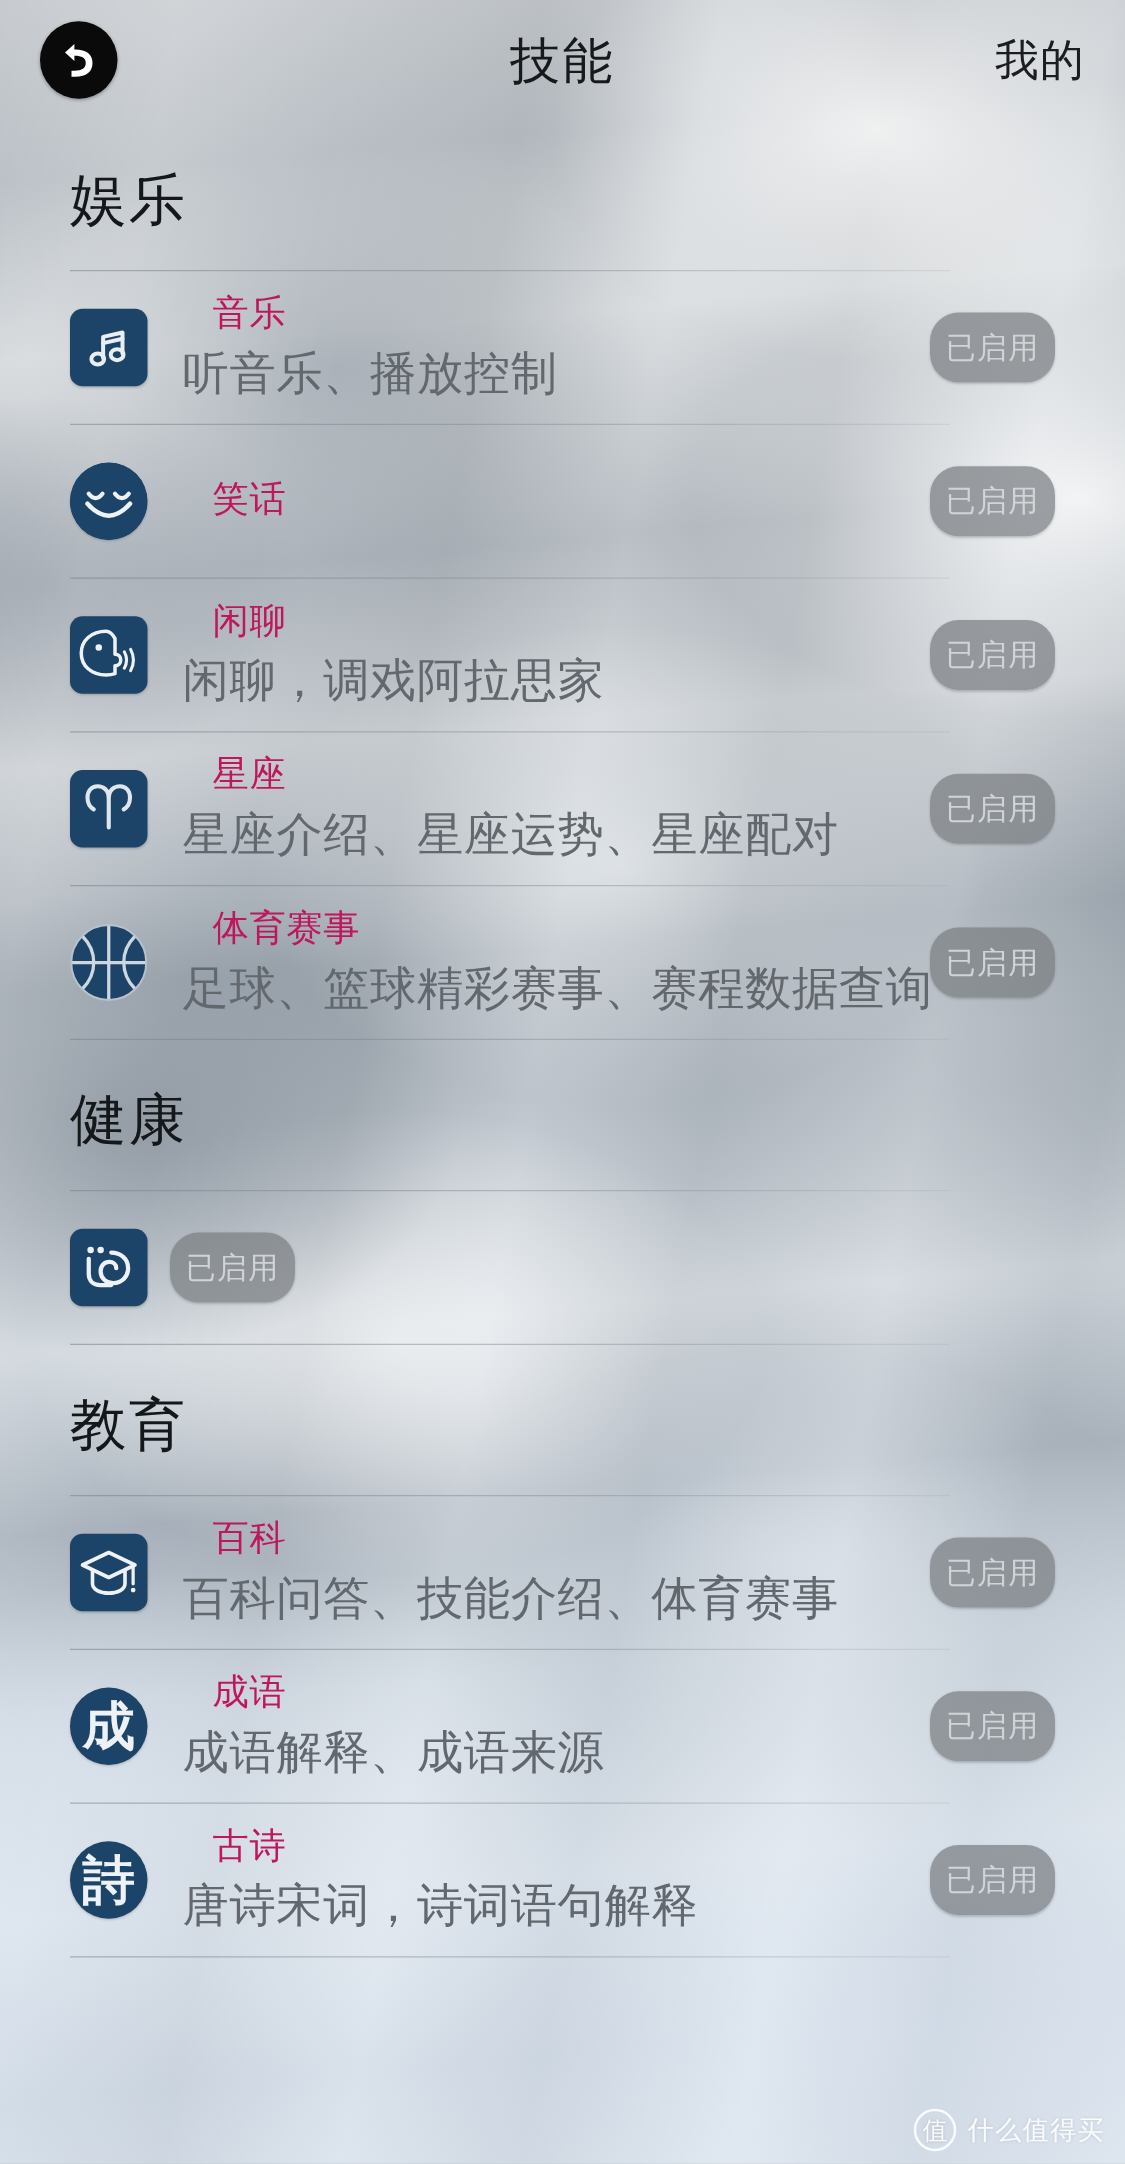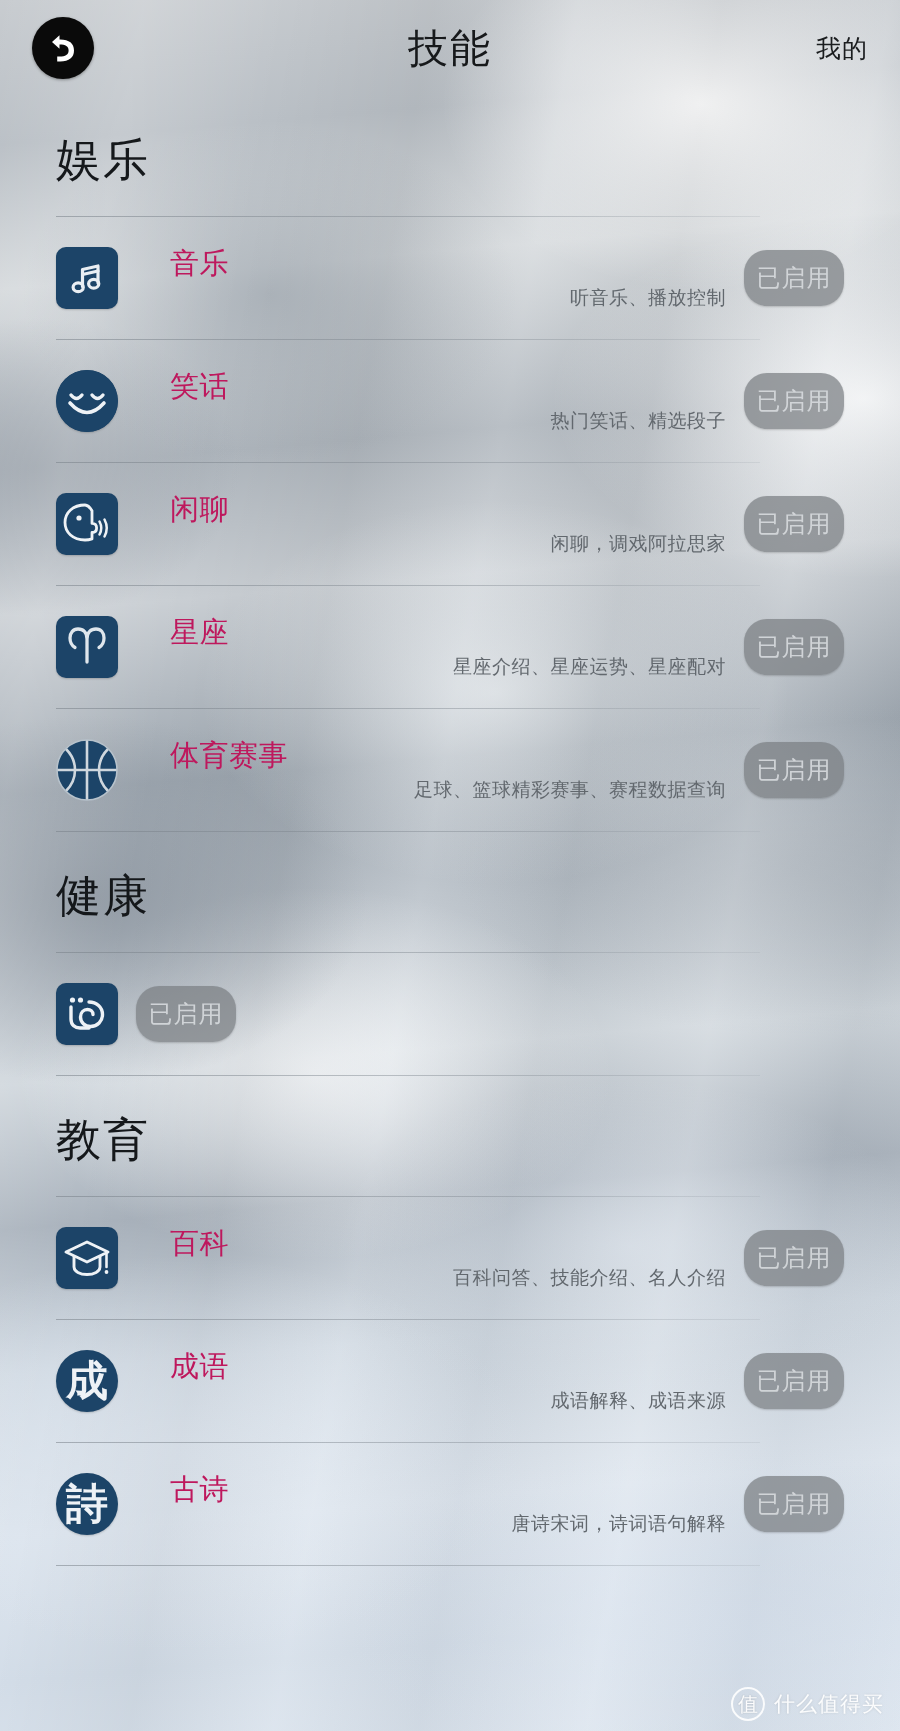--- a/index.html
+++ b/index.html
@@ -94,21 +94,21 @@
     left: 0; right: 0;
     text-align: center;
     font-size: 40px;
     color: #17191b;
     letter-spacing: 2px;
     pointer-events: none;
   }
 
   #header-right {
     margin-left: auto;
-    font-size: 25px;
+    font-size: 35px;
     color: #1b1d1f;
     letter-spacing: 1px;
     cursor: pointer;
     position: relative;
     z-index: 2;
   }
 
   
   #content {
     position: relative;
@@ -176,27 +176,26 @@
 
   .row-title {
     font-size: 29px;
     color: #be185d;
     line-height: 1.28;
     letter-spacing: 0.5px;
     margin-left: 24px;
   }
 
   .row-desc {
-    font-size: 19px;
+    font-size: 37px;
     color: #62686e;
     line-height: 1.3;
     margin-top: 4px;
     letter-spacing: 0.5px;
     white-space: nowrap;
-    text-align: right;
   }
 
   .row-action {
     flex: 0 0 auto;
     margin-left: 18px;
     width: 100px;
     height: 56px;
     border-radius: 23px;
     background: rgba(122,126,130,0.72);
     display: flex;
@@ -290,21 +289,20 @@
           <div class="row-icon circle">
             <svg width="62" height="62" viewBox="0 0 62 62">
       <circle cx="31" cy="31" r="31" fill="#1c4468"></circle>
       <path d="M15 25 Q20.5 32 26 25" fill="none" stroke="#eef2f6" stroke-width="3.4" stroke-linecap="round"></path>
       <path d="M36 25 Q41.5 32 47 25" fill="none" stroke="#eef2f6" stroke-width="3.4" stroke-linecap="round"></path>
       <path d="M14 33 Q31 52 48 33" fill="none" stroke="#eef2f6" stroke-width="3.6" stroke-linecap="round"></path>
     </svg>
           </div>
           <div class="row-text">
             <div class="row-title">笑话</div>
-            <div class="row-desc">热门笑话、精选段子</div>
           </div>
           <div class="row-action">
             <span class="row-action-label">已启用</span>
           </div>
         </div>
         <div class="divider"></div>
         <div class="row">
           <div class="row-icon">
             <svg width="50" height="46" viewBox="0 0 50 46">
       <path d="M23 4 C11 4 3 11.5 3 21.5 C3 31.5 11 39 23 39
@@ -396,21 +394,21 @@
           <div class="row-icon">
             <svg width="50" height="44" viewBox="0 0 50 44">
       <path d="M25 6 L46 16 L25 26 L4 16 Z" fill="none" stroke="#eef2f6" stroke-width="2.9" stroke-linejoin="round"></path>
       <path d="M12 20 L12 31 C12 35.5 18 38.5 25 38.5 C32 38.5 38 35.5 38 31 L38 20" fill="none" stroke="#eef2f6" stroke-width="2.9" stroke-linejoin="round"></path>
       <path d="M44.5 17.5 L44.5 31" fill="none" stroke="#eef2f6" stroke-width="2.6" stroke-linecap="round"></path>
       <circle cx="44.5" cy="36" r="1.9" fill="#eef2f6"></circle>
     </svg>
           </div>
           <div class="row-text">
             <div class="row-title">百科</div>
-            <div class="row-desc">百科问答、技能介绍、名人介绍</div>
+            <div class="row-desc">百科问答、技能介绍、体育赛事</div>
           </div>
           <div class="row-action">
             <span class="row-action-label">已启用</span>
           </div>
         </div>
         <div class="divider"></div>
         <div class="row">
           <div class="row-icon circle">
             <span class="glyph">成</span>
           </div>

